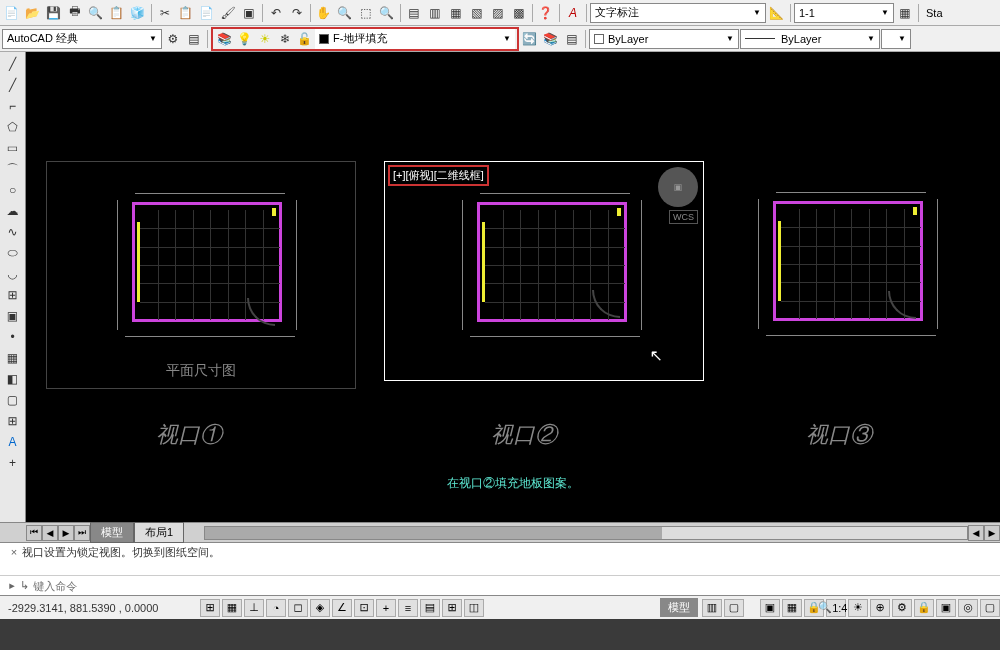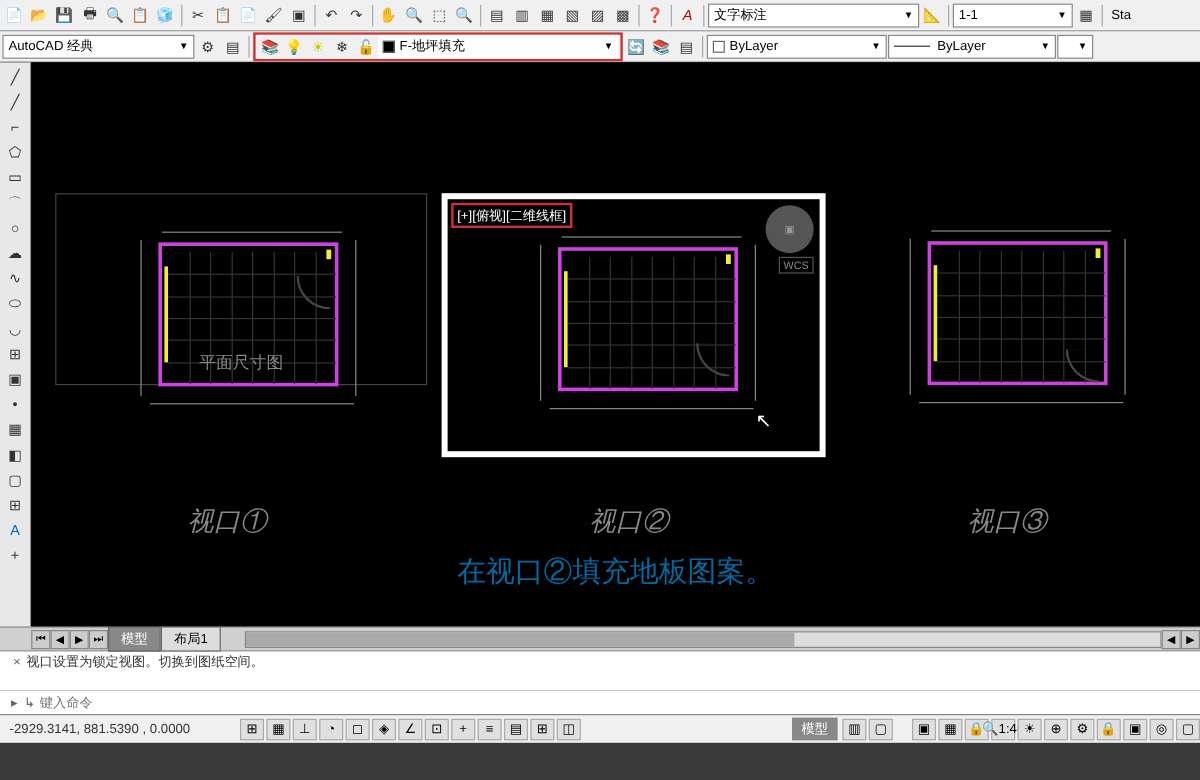--- a/index.html
+++ b/index.html
@@ -12,34 +12,34 @@
 .tb-dropdown .arrow { margin-left: auto; font-size: 8px; }
 .color-swatch { width: 10px; height: 10px; background: #000; border: 1px solid #666; margin-right: 4px; }
 .highlight-box { border: 2px solid #c33; display: flex; align-items: center; height: 24px; padding: 0 2px; }
 
 .main-area { display: flex; height: 470px; background: #000; }
 .left-toolbar { width: 26px; background: #e8e8e8; border-right: 1px solid #888; display: flex; flex-direction: column; padding: 2px 0; gap: 1px; }
 .lt-btn { width: 22px; height: 20px; margin: 0 auto; display: flex; align-items: center; justify-content: center; cursor: pointer; font-size: 12px; color: #333; }
 
 .canvas { flex: 1; background: #000; position: relative; overflow: hidden; }
 .viewport { position: absolute; border: 1px solid #444; }
-.viewport.active { border: 5px solid #ffffff; }
+.viewport.active { border: 1px solid #ffffff; margin-left: 16px; }
 .vp-label { position: absolute; top: 3px; left: 3px; color: #fff; font-size: 11px; padding: 1px 3px; }
 .vp-label.boxed { border: 2px solid #c33; }
 .room { position: absolute; border: 3px solid #c4d; }
 .grid-h, .grid-v { position: absolute; background: #333; }
 .dim-line { position: absolute; background: #888; }
 .yellow-box { position: absolute; background: #ee3; }
 .door-arc { position: absolute; border: 2px solid #444; border-radius: 0 0 0 100%; border-top: none; border-right: none; }
 .vp-title { position: absolute; color: #888; font-size: 14px; text-align: center; }
 .vp-num { position: absolute; color: #888; font-size: 22px; font-style: italic; font-family: "KaiTi", serif; }
 .vcube { position: absolute; top: 5px; right: 5px; width: 40px; height: 40px; background: #555; border-radius: 50%; display: flex; align-items: center; justify-content: center; color: #999; font-size: 9px; }
 .wcs { position: absolute; top: 48px; right: 5px; color: #888; font-size: 9px; border: 1px solid #555; padding: 1px 3px; }
 .cursor-arrow { position: absolute; color: #fff; font-size: 16px; }
-.instruction { position: absolute; color: #0369a1; font-size: 24px; left: 50%; transform: translateX(-50%); bottom: 30px; }
+.instruction { position: absolute; color: #5eead4; font-size: 12px; left: 50%; transform: translateX(-50%); bottom: 30px; }
 
 .tab-bar { background: #d0d0d0; height: 20px; display: flex; align-items: center; border-top: 1px solid #888; }
 .tab-nav { display: flex; }
 .tab-nav-btn { width: 16px; height: 16px; background: #ccc; border: 1px solid #888; display: flex; align-items: center; justify-content: center; font-size: 9px; cursor: pointer; }
 .tab { padding: 2px 10px; background: #888; color: #fff; border: 1px solid #666; font-size: 11px; cursor: pointer; }
 .tab.active { background: #ddd; color: #000; }
 .scrollbar { height: 14px; background: #ddd; flex: 1; margin-left: 20px; border: 1px solid #888; position: relative; }
 .sb-thumb { position: absolute; left: 0; width: 60%; height: 100%; background: #aaa; }
 
 .cmd-area { background: #f0f0f0; border-top: 1px solid #888; }
@@ -164,21 +164,21 @@
     <div class="lt-btn">▦</div>
     <div class="lt-btn">◧</div>
     <div class="lt-btn">▢</div>
     <div class="lt-btn">⊞</div>
     <div class="lt-btn" style="color:#06c;">A</div>
     <div class="lt-btn">+</div>
   </div>
 
   <div class="canvas">
 
-    <div class="viewport" style="left:20px;top:109px;width:310px;height:160px;">
+    <div class="viewport" style="left:20px;top:109px;width:310px;height:228px;">
       <div class="room" style="left:85px;top:40px;width:150px;height:120px;">
           <div class="grid-v" style="left: 22.5px; top: 5px; width: 1px; height: 110px;"></div>
           <div class="grid-v" style="left: 40px; top: 5px; width: 1px; height: 110px;"></div>
           <div class="grid-v" style="left: 57.5px; top: 5px; width: 1px; height: 110px;"></div>
           <div class="grid-v" style="left: 75px; top: 5px; width: 1px; height: 110px;"></div>
           <div class="grid-v" style="left: 92.5px; top: 5px; width: 1px; height: 110px;"></div>
           <div class="grid-v" style="left: 110px; top: 5px; width: 1px; height: 110px;"></div>
           <div class="grid-v" style="left: 127.5px; top: 5px; width: 1px; height: 110px;"></div>
           <div class="grid-h" style="top: 23.3333px; left: 5px; height: 1px; width: 140px;"></div>
           <div class="grid-h" style="top: 41.6667px; left: 5px; height: 1px; width: 140px;"></div>

